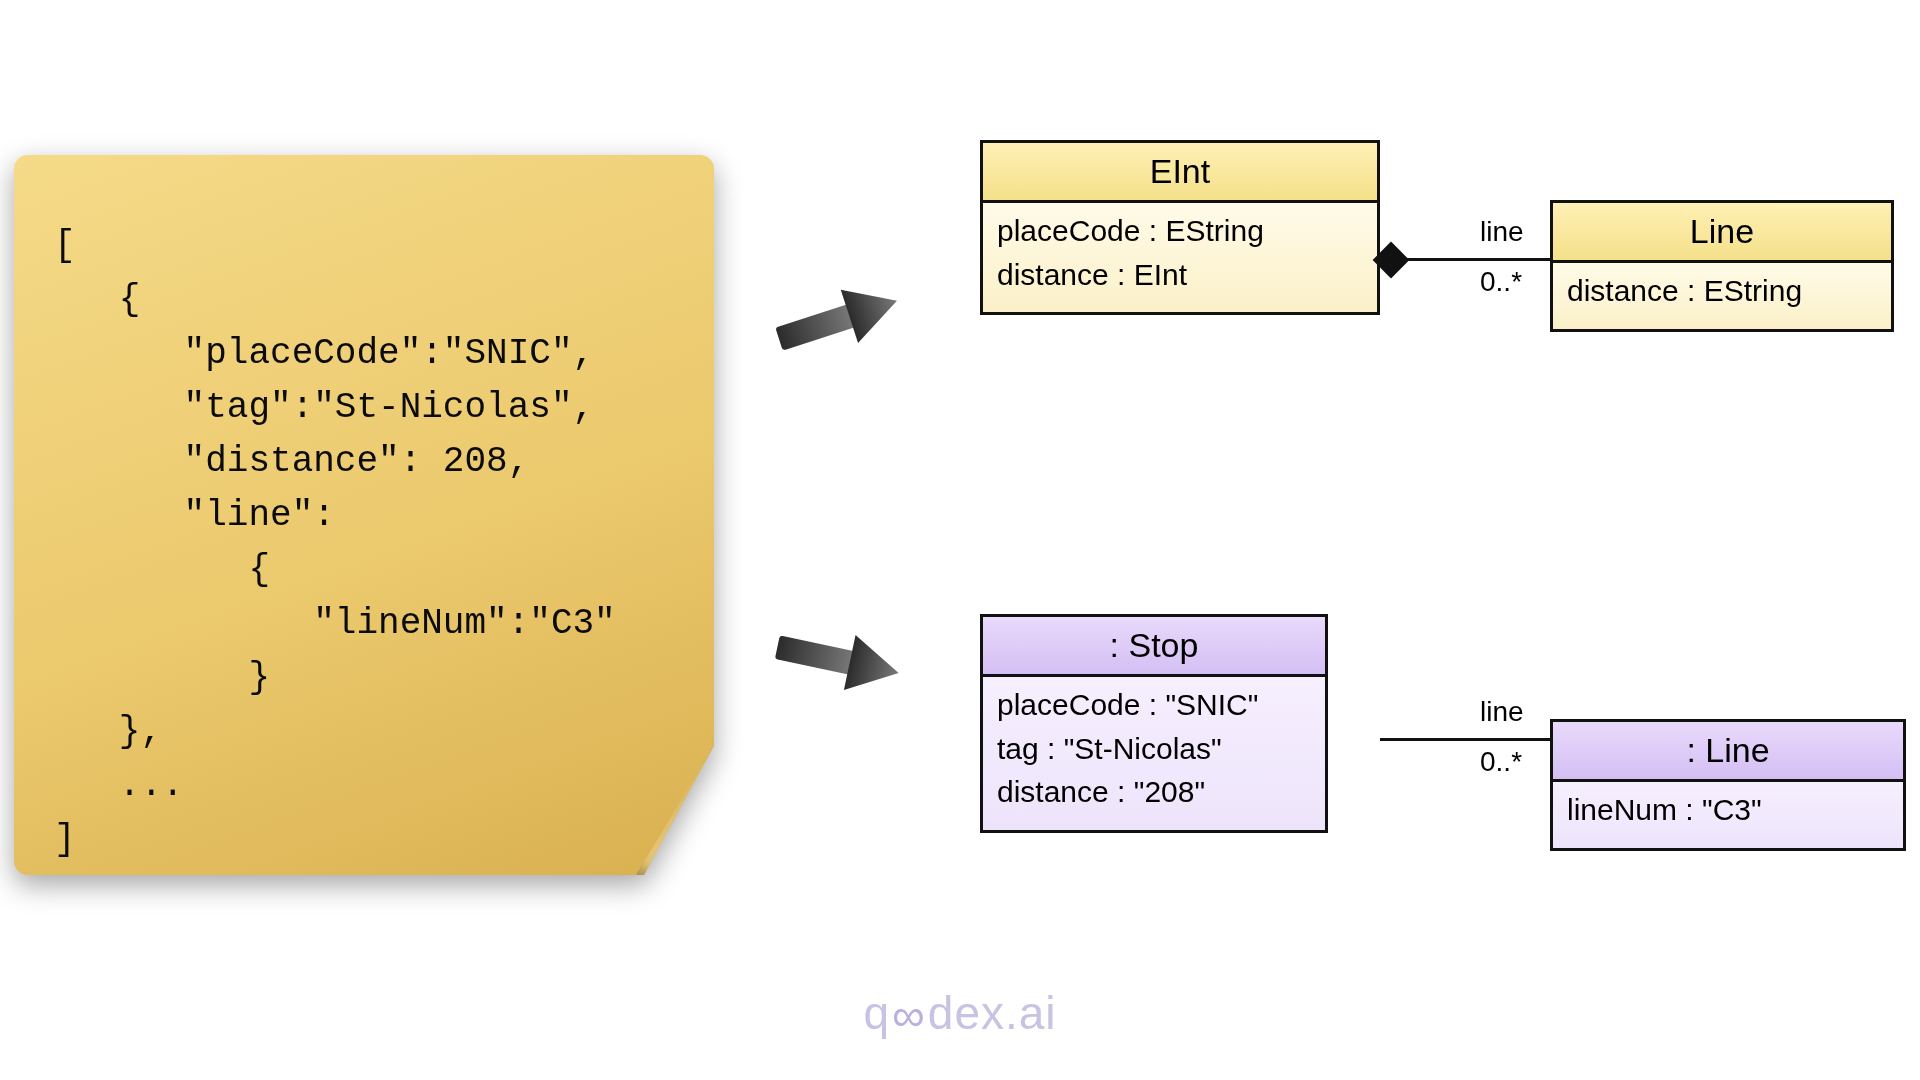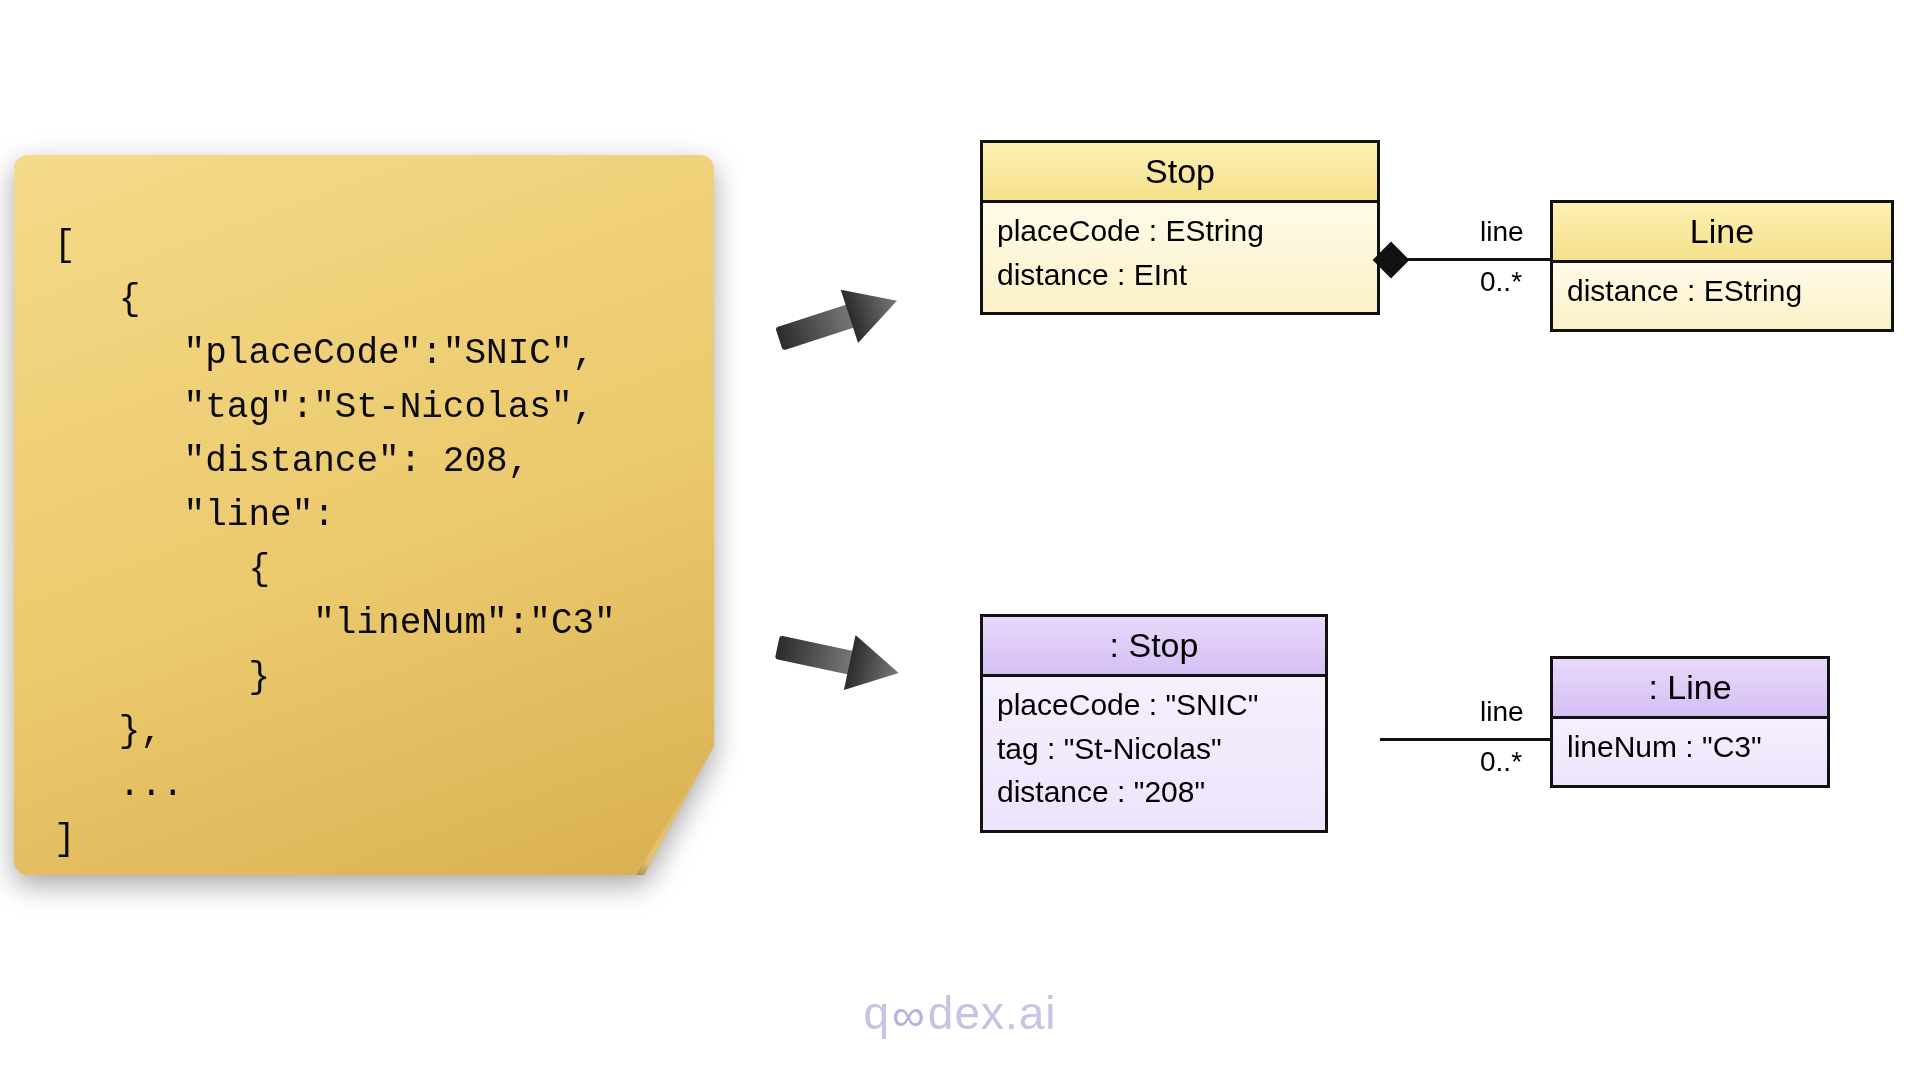--- a/index.html
+++ b/index.html
@@ -163,21 +163,21 @@
         </linearGradient>
       </defs>
       <g transform="rotate(12 70 40)">
         <rect x="8" y="28" width="78" height="24" rx="3" fill="url(#g2)"></rect>
         <polygon points="82,12 132,40 82,68" fill="url(#g2)"></polygon>
       </g>
     </svg>
   </div>
 
   <div class="uml cls" style="left:980px; top:140px; width:400px;">
-    <div class="title">Stop</div>
+    <div class="title">EInt</div>
     <div class="body">
       <div class="row">placeCode : EString</div>
       <div class="row">distance : EInt</div>
     </div>
   </div>
 
   <div class="uml cls" style="left:1550px; top:200px; width:344px;">
     <div class="title">Line</div>
     <div class="body">
       <div class="row">distance : EString</div>
@@ -191,21 +191,21 @@
 
   <div class="uml obj" style="left:980px; top:614px; width:348px;">
     <div class="title">: Stop</div>
     <div class="body">
       <div class="row">placeCode : "SNIC"</div>
       <div class="row">tag : "St-Nicolas"</div>
       <div class="row">distance : "208"</div>
     </div>
   </div>
 
-  <div class="uml obj" style="left:1550px; top:656px; width:280px;">
+  <div class="uml obj" style="left:1550px; top:719px; width:356px;">
     <div class="title">: Line</div>
     <div class="body">
       <div class="row">lineNum : "C3"</div>
     </div>
   </div>
 
   <div class="hline" style="left:1380px; top:738px; width:170px;"></div>
   <div class="assoc-label" style="left:1480px; top:696px;">line</div>
   <div class="assoc-label" style="left:1480px; top:746px;">0..*</div>
 

